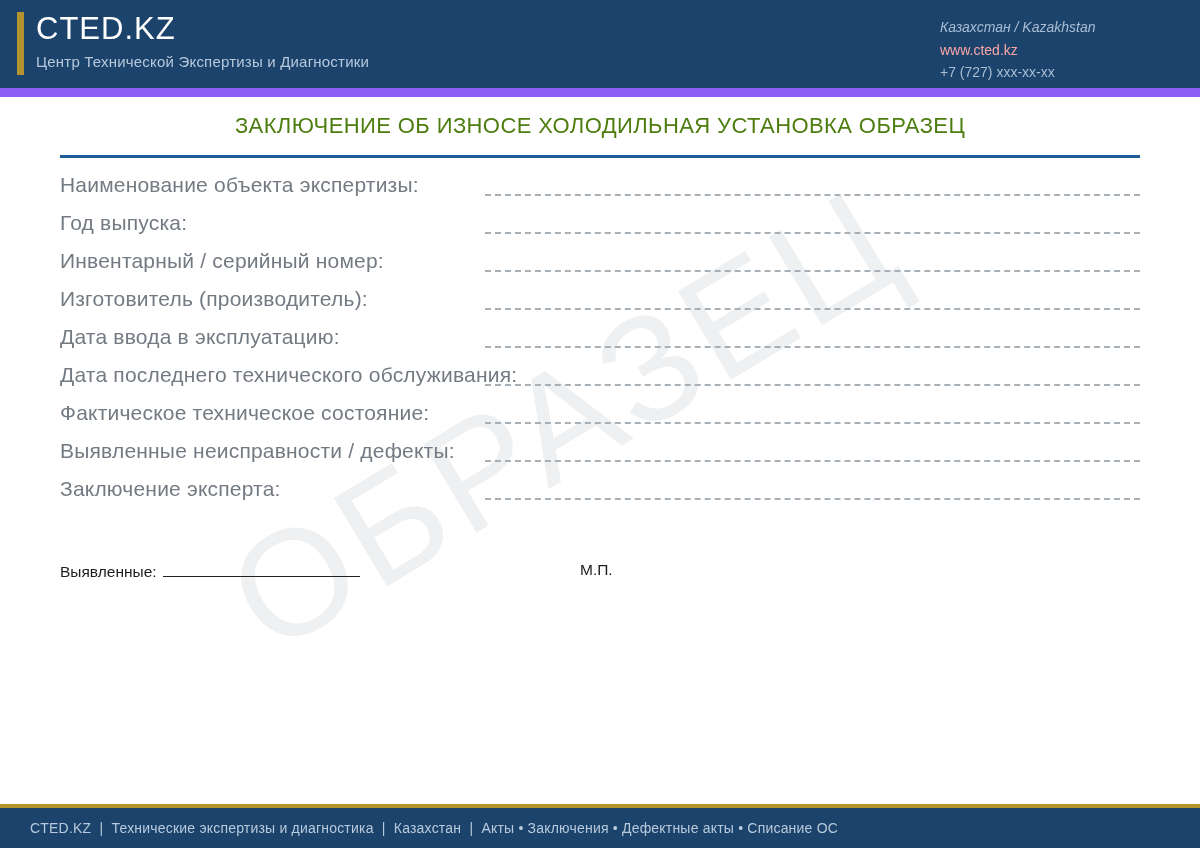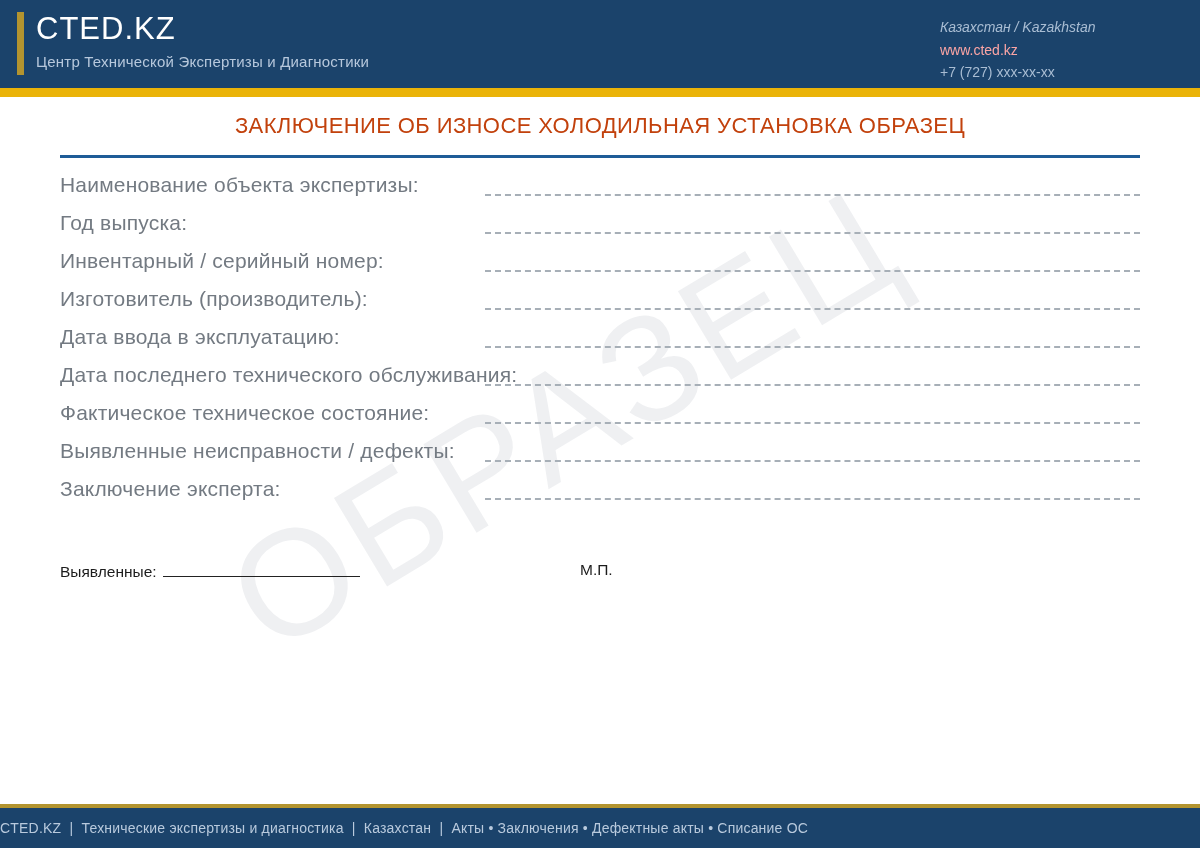--- a/index.html
+++ b/index.html
@@ -4,21 +4,21 @@
 <style>
   html,body { margin:0; padding:0; background:#ffffff; }
   .page {
     position:relative; width:1200px; height:848px; background:#ffffff;
     font-family:"Liberation Sans", sans-serif; overflow:hidden;
   }
 
   
   .topbar {
     position:absolute; top:0; left:0; width:1200px; height:88px;
-    background:#1b436b; border-bottom:9px solid #eab308; box-sizing:border-box;
+    background:#1b436b; border-bottom:9px solid #8b5cf6; box-sizing:border-box;
     height:97px; z-index:2;
   }
   .brand { position:absolute; left:17px; top:12px; display:flex; }
   .gold-bar { width:7px; height:63px; background:#b3942f; }
   .brand-text { margin-left:12px; }
   .logo { color:#ffffff; font-size:31px; letter-spacing:1px; line-height:34px; }
   .tagline { color:#b7c8dc; font-size:15px; margin-top:7px; letter-spacing:0.2px; }
   .contact { position:absolute; left:940px; top:16px; font-size:14px; line-height:22.5px; }
   .contact .country { color:#a9bdd3;font-style:italic; }
   .contact .website { color:#fca5a5; cursor:pointer; }
@@ -28,21 +28,21 @@
   .watermark {
     position:absolute; left:140px; top:333px; width:850px; z-index:0;
     transform:rotate(-31deg); transform-origin:center;
     font-size:150px; letter-spacing:6px; text-align:center; white-space:nowrap;
     color:rgba(34,48,66,0.07); pointer-events:none; user-select:none;
   }
 
   
   .doc-title {
     position:absolute; top:113px; left:0; width:1200px; text-align:center;
-    font-size:22px; color:#c2410c; letter-spacing:0.4px; z-index:1;
+    font-size:22px; color:#4d7c0f; letter-spacing:0.4px; z-index:1;
   }
   .title-rule {
     position:absolute; top:155px; left:60px; width:1080px; height:3px;
     background:#1e5c97; z-index:1;
   }
 
   
   .form { position:absolute; top:173px; left:60px; width:1080px; z-index:1; }
   .row { position:relative; height:38px; }
   .row .label { position:absolute; left:0; top:0; font-size:21px; color:#737a82; letter-spacing:0.2px; }
@@ -63,21 +63,21 @@
   .blank.date    { width:112px; }
   .sign-right { position:absolute; left:520px; top:0; }
 
   
   .footer-gold { position:absolute; left:0; bottom:40px; width:1200px; height:4px;
                  background:#b3942f; z-index:2; }
   .footer {
     position:absolute; left:0; bottom:0; width:1200px; height:40px;
     background:#1b436b; z-index:2; color:#b9cadd; font-size:14px; line-height:40px;
   }
-  .footer span { white-space:pre; letter-spacing:0.2px; }
+  .footer span { padding-left:30px; white-space:pre; letter-spacing:0.2px; }
 </style>
 </head>
 <body>
 
 <div class="page">
 
   <div class="watermark">ОБРАЗЕЦ</div>
 
   <div class="topbar">
     <div class="brand">

